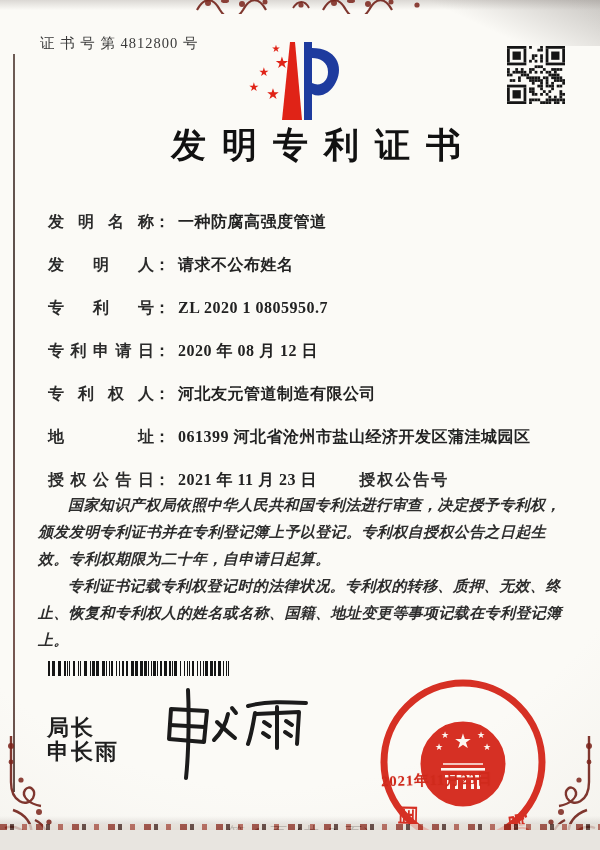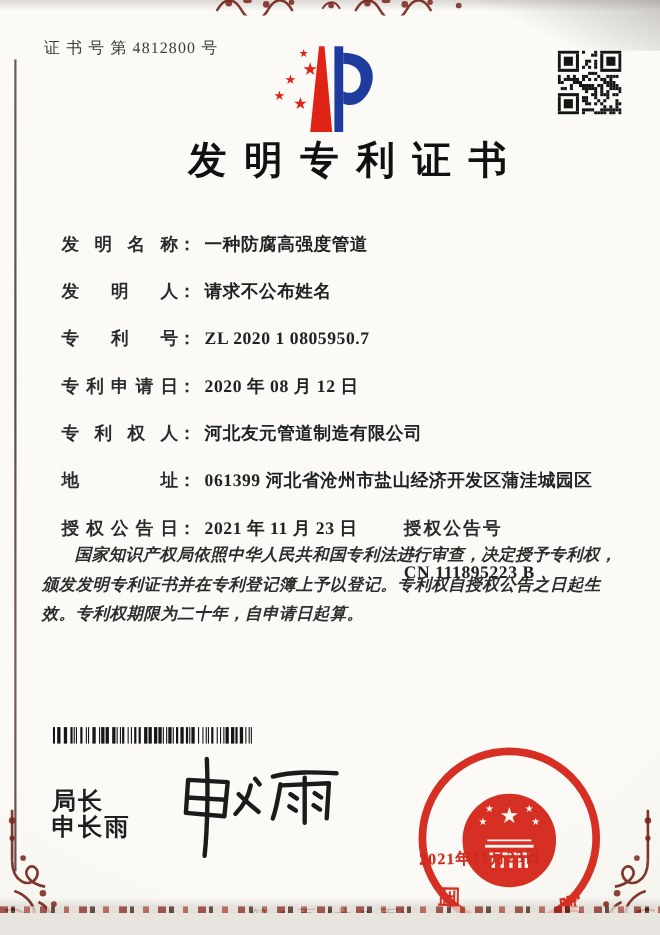--- a/index.html
+++ b/index.html
@@ -25,21 +25,21 @@
     background:linear-gradient(180deg,#4a342d,#2e201c 40%,#5c312a 75%,#3a251f);opacity:.8;}
 
   .cert-no{position:absolute;left:40px;top:34px;font-size:14.5px;letter-spacing:1px;color:#3a3a3a;}
 
   .logo{position:absolute;left:240px;top:36px;width:106px;height:92px;}
   .qr{position:absolute;left:507px;top:46px;width:58px;height:58px;}
 
   .title{position:absolute;left:16px;top:122px;width:100%;text-align:center;
     font-size:35px;font-weight:700;letter-spacing:16px;padding-left:16px;box-sizing:border-box;color:#111;}
 
-  .fields{position:absolute;left:56px;top:212px;width:528px;}
+  .fields{position:absolute;left:48px;top:212px;width:528px;}
   .field-row{display:flex;align-items:baseline;height:24px;margin-bottom:19px;
     font-size:16px;white-space:nowrap;}
   .field-label{display:inline-block;width:106px;text-align:justify;text-align-last:justify;
     font-weight:700;color:#2b2b2b;flex:none;}
   .field-colon{font-weight:700;margin-right:8px;flex:none;}
   .field-value{font-weight:600;color:#222;letter-spacing:.5px;}
   .grant-pair{margin-left:42px;display:flex;align-items:baseline;flex-direction:column;}
   .grant-pair .field-label{width:auto;letter-spacing:2px;text-align-last:auto;}
 
   .paragraphs{position:absolute;left:38px;top:492px;width:526px;
@@ -285,27 +285,27 @@
         <span class="field-colon">：</span>
       <span class="field-value">061399 河北省沧州市盐山经济开发区蒲洼城园区</span>
     </div>
     <div class="field-row">
       <span class="field-label">授权公告日</span>
         <span class="field-colon">：</span>
       <span class="field-value">2021 年 11 月 23 日</span>
       <span class="grant-pair">
         <span class="field-label">授权公告号</span>
           <span class="field-colon">：</span>
-        <span class="field-value">CN 111895223 B</span>
       </span>
     </div>
   </div>
 
   <div class="paragraphs">
     <p>国家知识产权局依照中华人民共和国专利法进行审查，决定授予专利权，颁发发明专利证书并在专利登记簿上予以登记。专利权自授权公告之日起生效。专利权期限为二十年，自申请日起算。</p>
+    <p>专利证书记载专利权登记时的法律状况。专利权的转移、质押、无效、终止、恢复和专利权人的姓名或名称、国籍、地址变更等事项记载在专利登记簿上。</p>
   </div>
 
   <svg class="barcode" viewBox="0 0 186 17" id="barcode-svg">
       <rect x="0" y="1" width="2" height="15" fill="#151515"></rect>
       <rect x="4" y="1" width="3" height="15" fill="#151515"></rect>
       <rect x="10" y="1" width="3" height="15" fill="#151515"></rect>
       <rect x="16" y="1" width="2" height="15" fill="#151515"></rect>
       <rect x="19" y="1" width="1" height="15" fill="#151515"></rect>
       <rect x="21" y="1" width="1" height="15" fill="#151515"></rect>
       <rect x="25" y="1" width="2" height="15" fill="#151515"></rect>

